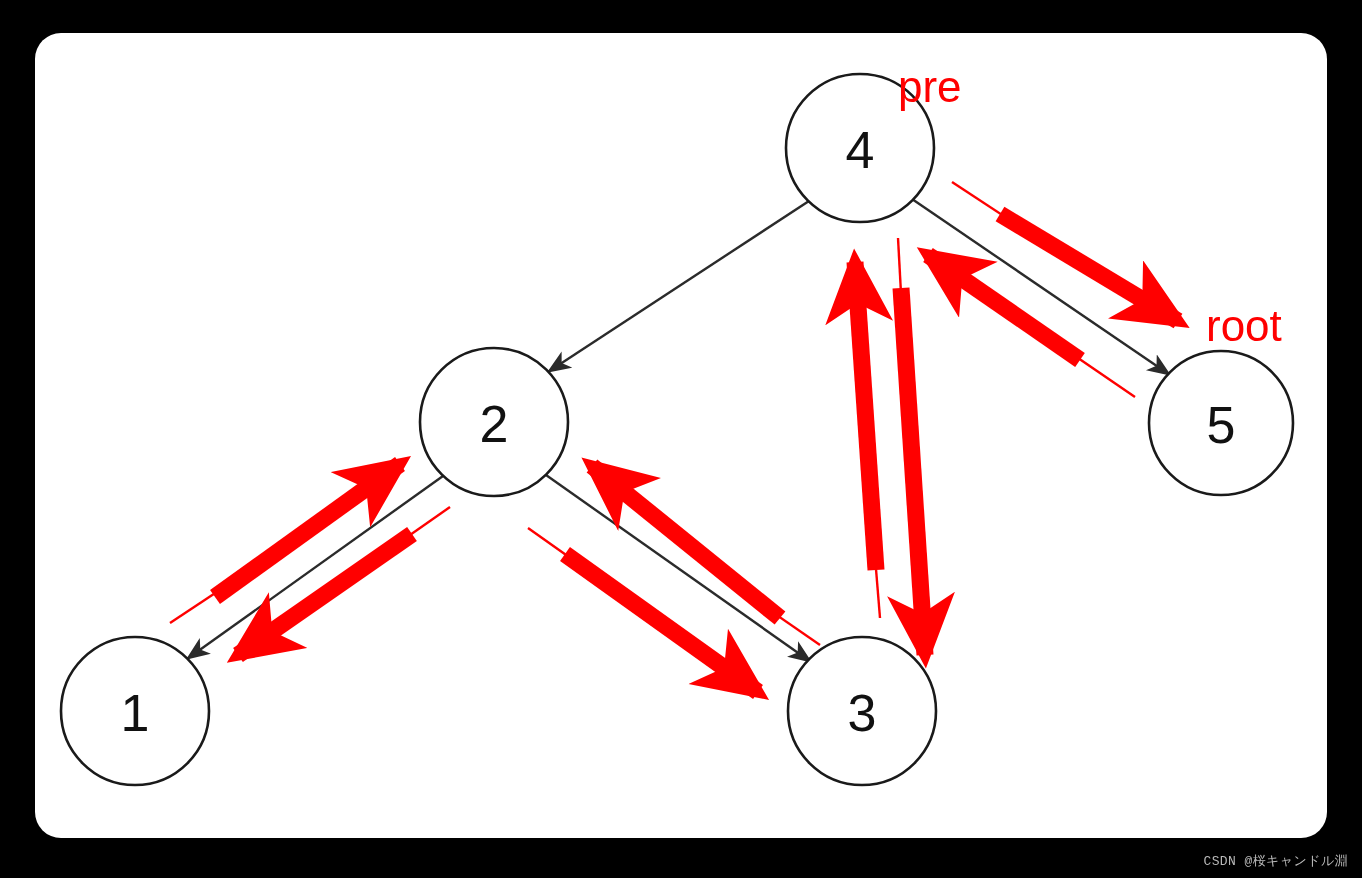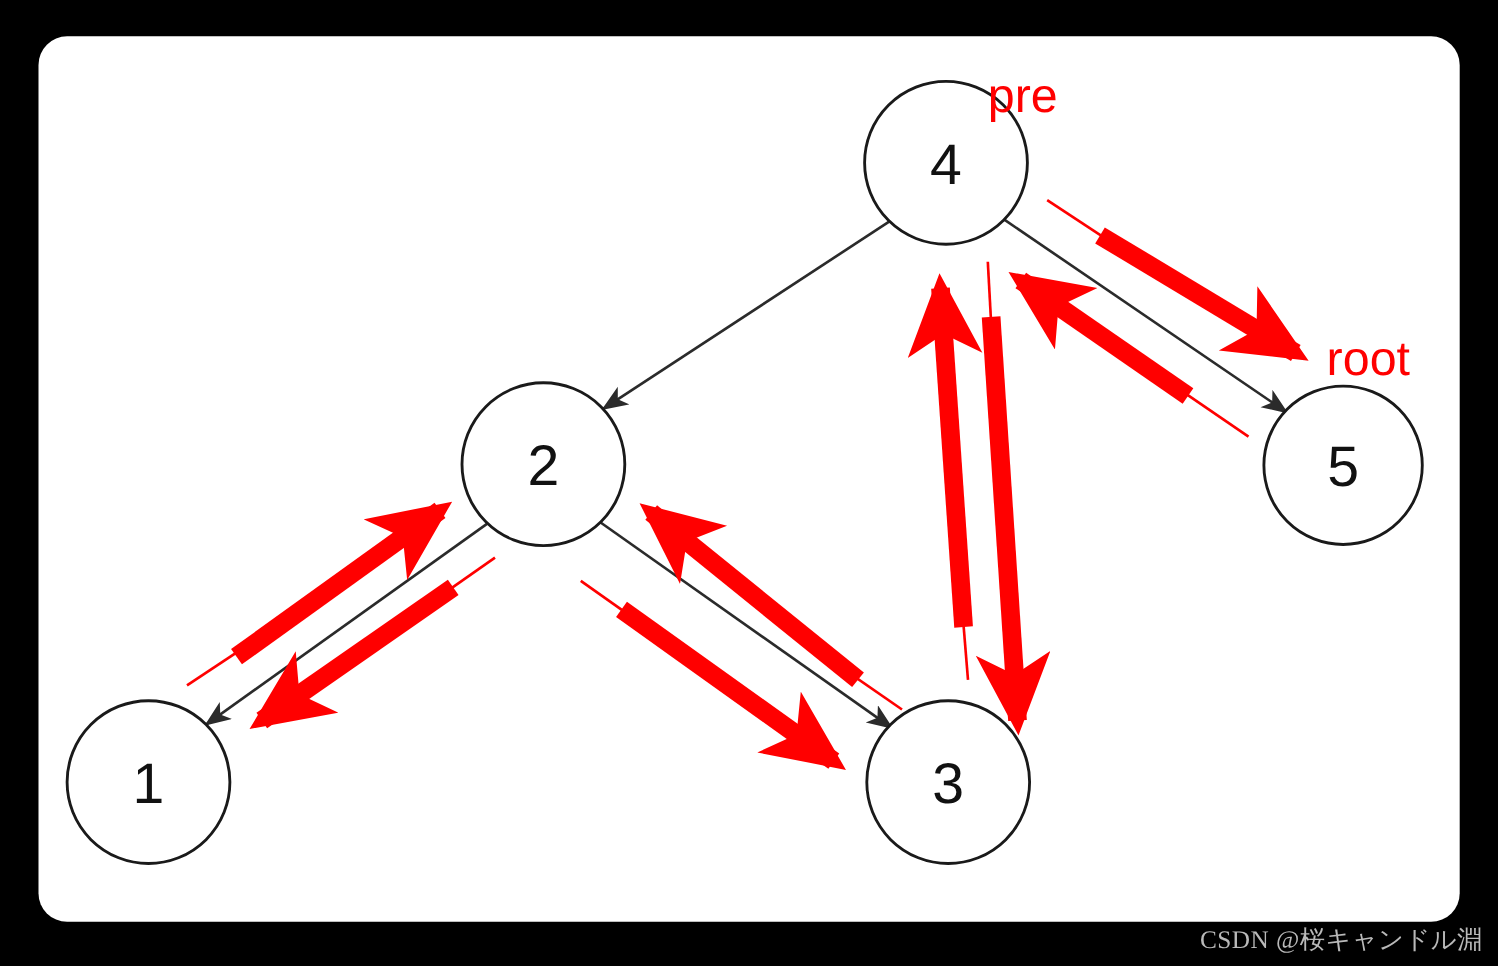--- a/index.html
+++ b/index.html
@@ -72,22 +72,22 @@
     font-family: "Liberation Sans", sans-serif;
     font-size: 44px;
     text-anchor: start;
     dominant-baseline: alphabetic;
   }
   #watermark {
     position: absolute;
     right: 14px;
     bottom: 8px;
     color: #b9b9b9;
-    font-family: Liberation Serif, serif;
-    font-size: 23px;
+    font-family: Liberation Mono, monospace;
+    font-size: 13px;
     letter-spacing: 0.4px;
     white-space: nowrap;
   }
 </style>
 </head>
 <body>
 
 <div id="stage">
 
   <div id="canvas-panel"></div>

